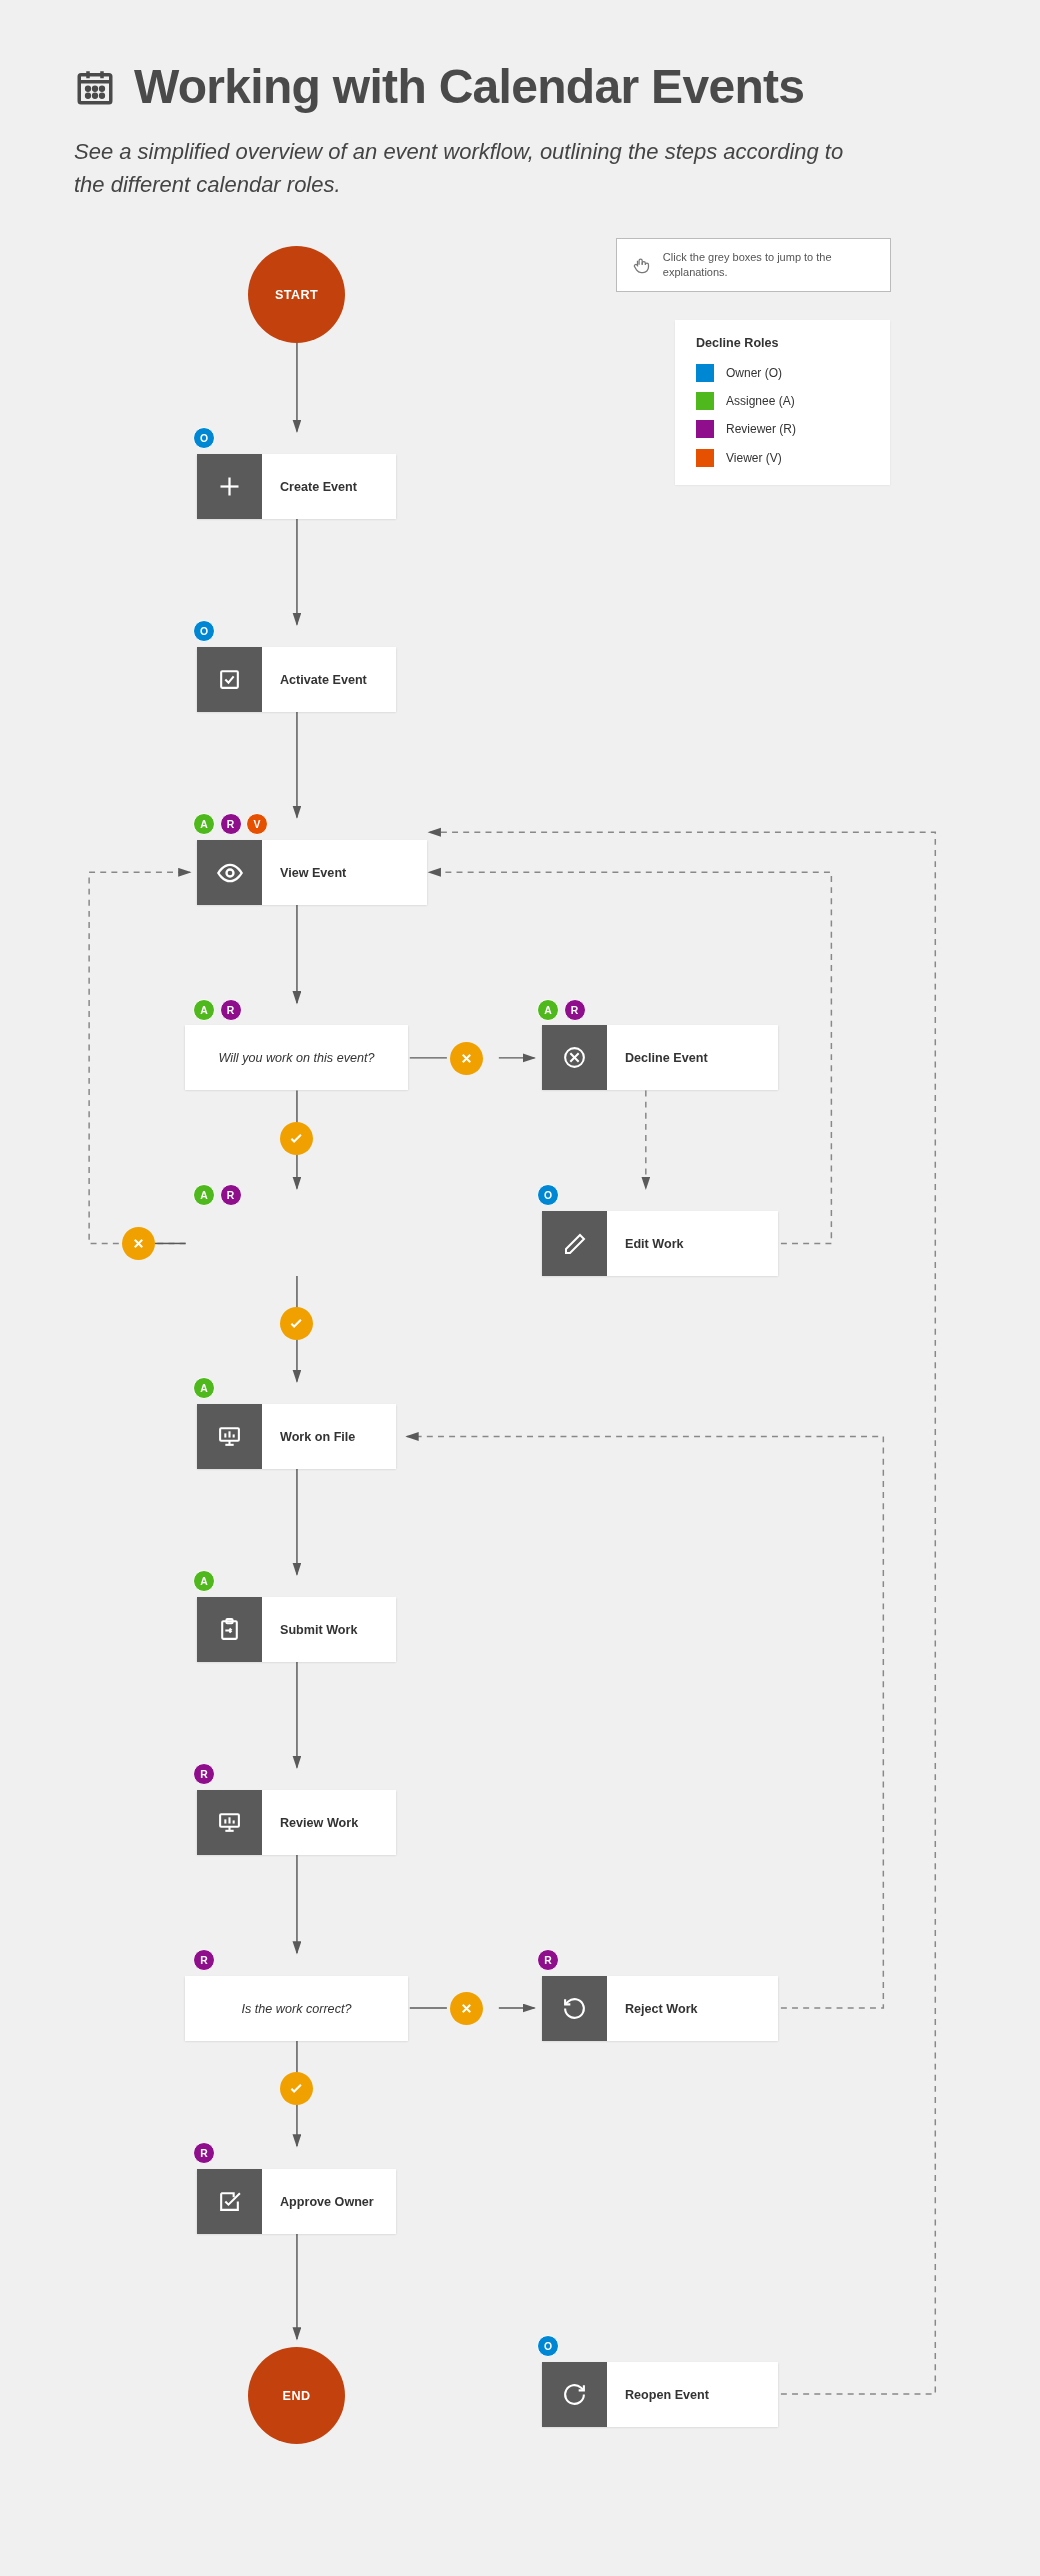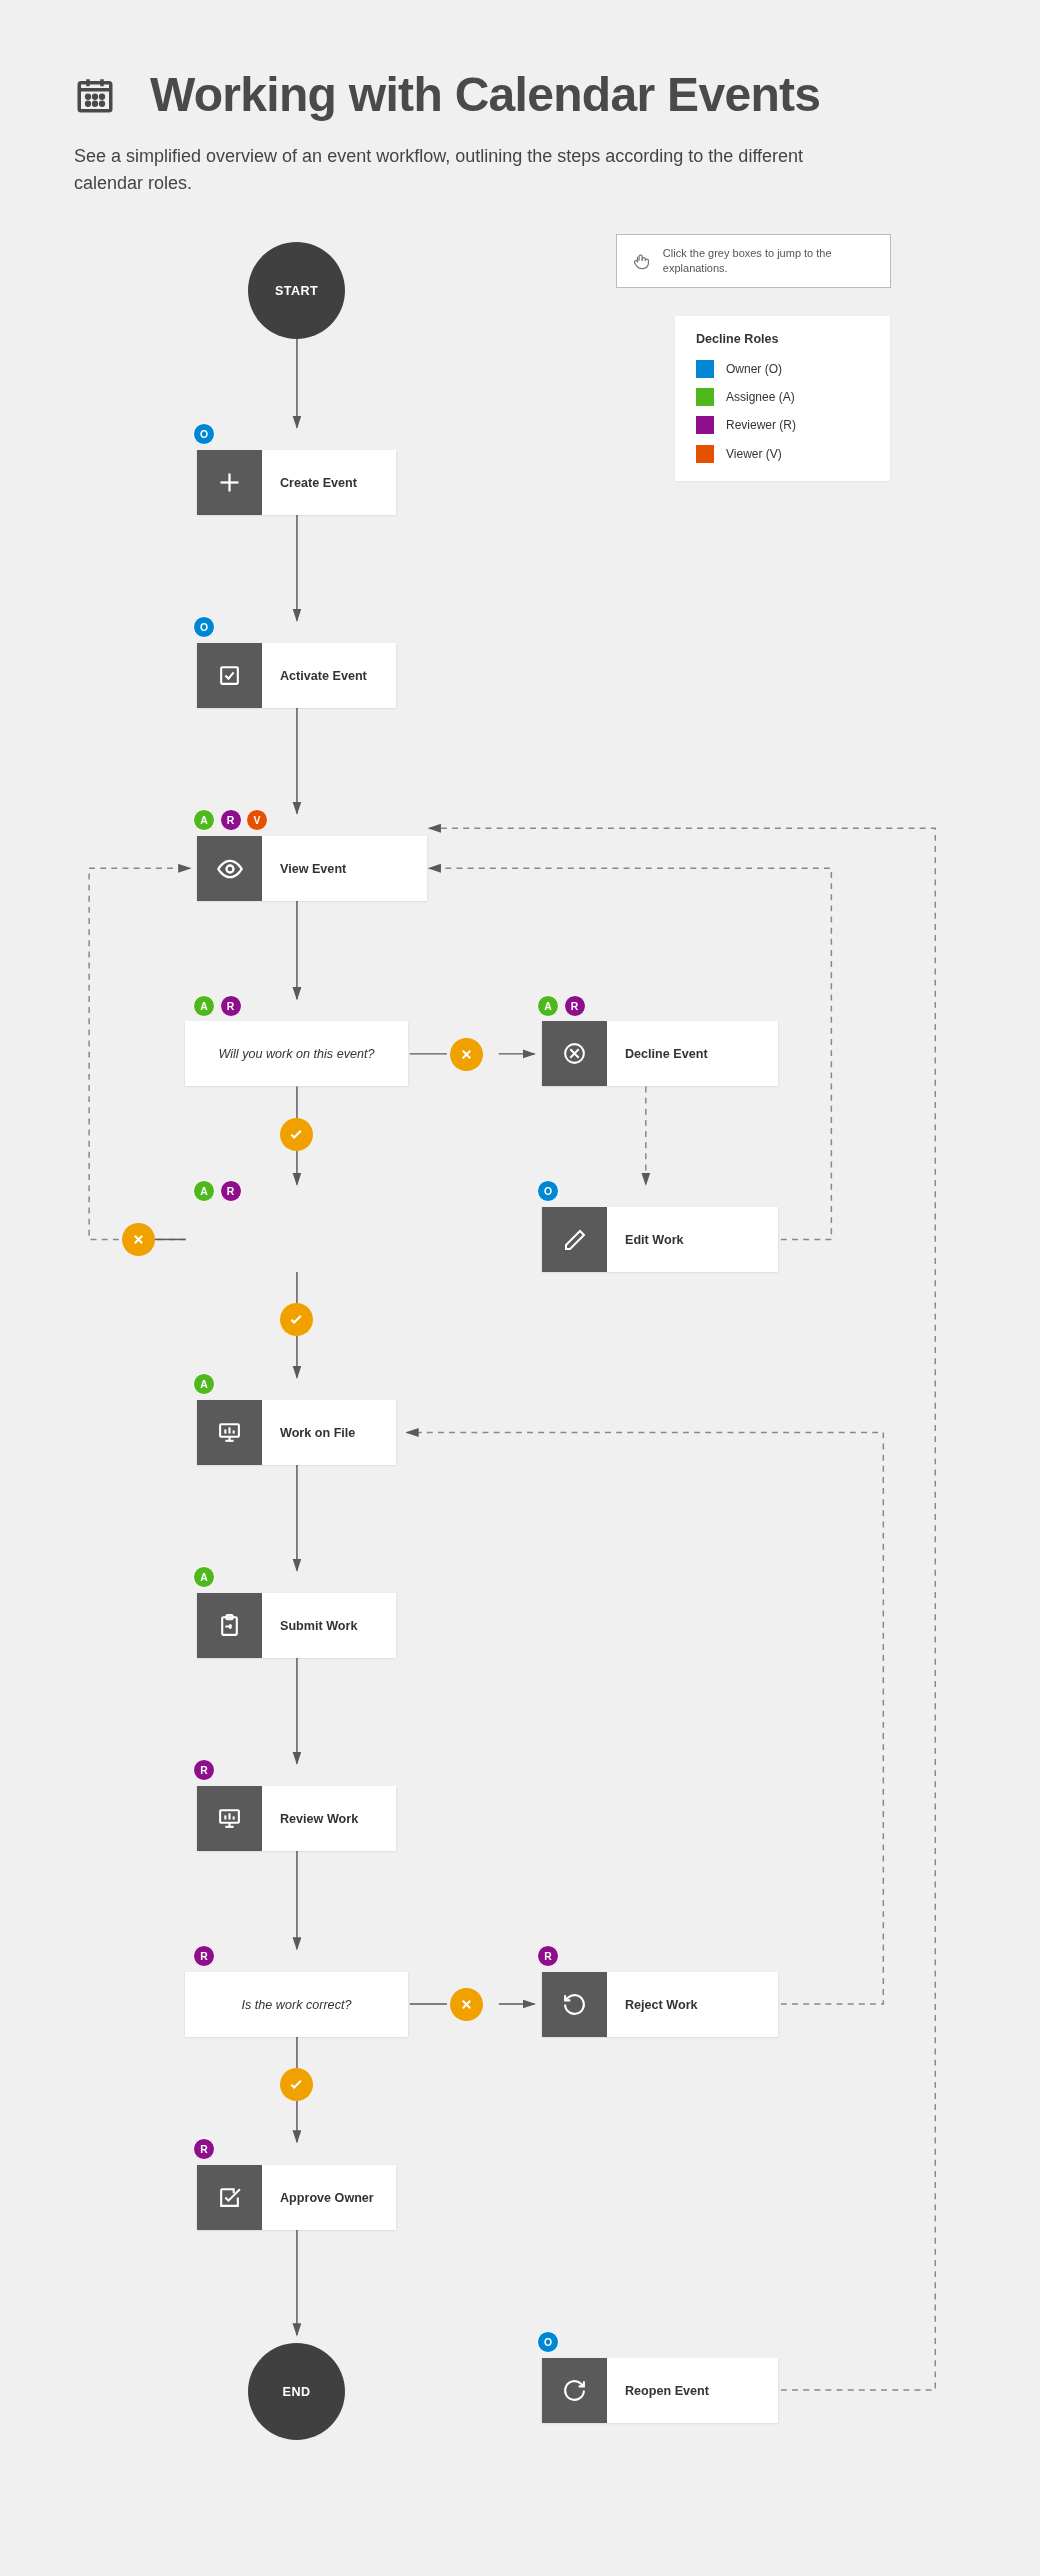--- a/index.html
+++ b/index.html
@@ -9,37 +9,37 @@
     color: #333;
     width: 1040px;
   }
   .page {
     padding: 59px 74px 89px 74px;
     position: relative;
   }
   .header {
     display: flex;
     align-items: center;
-    gap: 34px;
+    gap: 18px;
     margin-bottom: 21px;
-    margin-top: 8px;
   }
   .header svg { flex: none; }
   .title {
     font-size: 48px;
     font-weight: 800;
     color: #4a4a4a;
     letter-spacing: -0.7px;
   }
   .subtitle {
-    font-size: 18px;
+    font-size: 22px;
     color: #444;
     line-height: 1.5;
     max-width: 779px;
     margin-bottom: 30px;
+    font-style: italic;
   }
   .diagram {
     position: relative;
     width: 892px;
     height: 2301px;
   }
   
   .info-box {
     position: absolute;
     display: flex;
@@ -62,21 +62,21 @@
   .legend-title { font-weight: 700; font-size: 12.6px; margin-bottom: 13.4px; }
   .legend-row { display: flex; align-items: center; gap: 12px; margin-bottom: 10.4px; }
   .legend-row:last-child { margin-bottom: 0; }
   .swatch { width: 18px; height: 18px; flex: none; }
   .legend-label { font-size: 12px; }
   
   .circle {
     position: absolute;
     width: 97px; height: 97px;
     border-radius: 50%;
-    background: #404040;
+    background: #c2410c;
     color: #fff;
     display: flex; align-items: center; justify-content: center;
     font-weight: 700; font-size: 12.6px; letter-spacing: 0.4px;
   }
   
   .step {
     position: absolute;
     display: flex;
     align-items: stretch;
     box-shadow: 0 0.7px 2.2px rgba(0,0,0,0.15);

